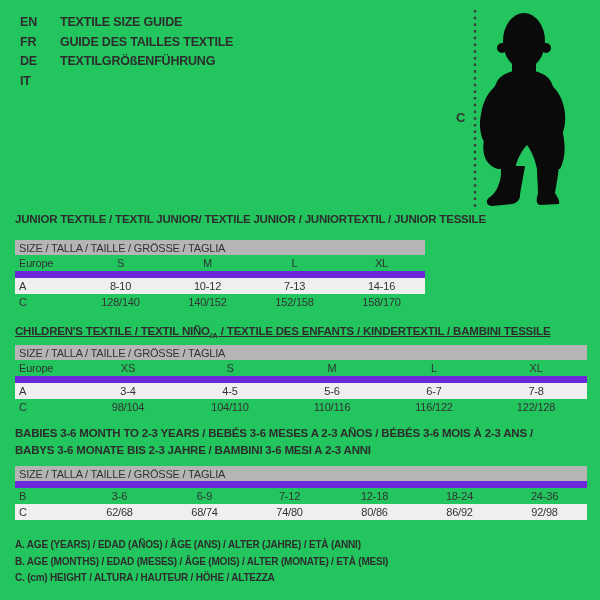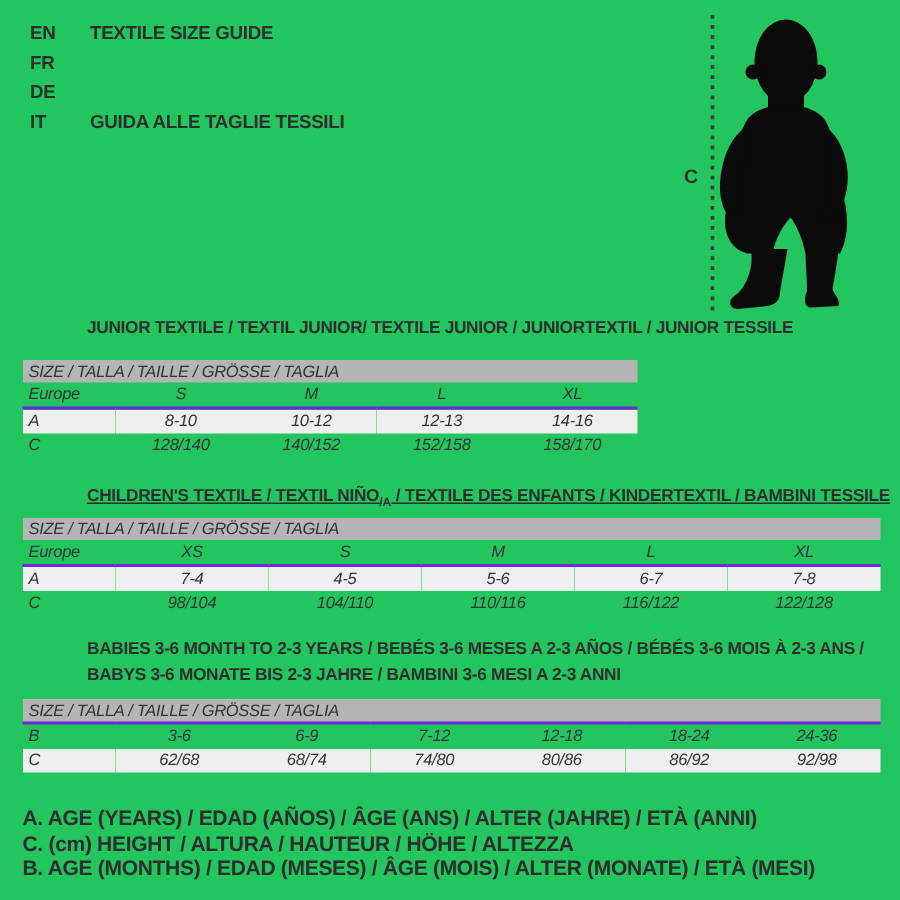--- a/index.html
+++ b/index.html
@@ -9,60 +9,61 @@
 
   
   .langs{left:20px;top:13px;}
   .lang-row{display:flex;font-weight:700;font-size:12.5px;line-height:19.5px;letter-spacing:-0.2px;}
   .lang-code{width:40px;}
 
   
   .figure{left:440px;top:0;width:160px;height:230px;}
 
   
-  .sec-title{font-weight:700;font-size:11.5px;letter-spacing:-0.2px;white-space:nowrap;margin-left:43px;}
+  .sec-title{font-weight:700;font-size:11.5px;letter-spacing:-0.2px;white-space:nowrap;}
   .sec-title .sub{font-size:8px;position:relative;top:3px;letter-spacing:0;}
   .sec-title.two-line{white-space:normal;line-height:17px;}
 
   
   table{border-collapse:collapse;table-layout:fixed;font-size:11px;color:#333;letter-spacing:-0.2px;}
-  td{padding:0 4px;height:16px;text-align:center;white-space:nowrap;overflow:hidden;font-style:italic;}
+  td{padding:0 4px;height:16px;text-align:center;white-space:nowrap;overflow:hidden;}
   td:first-child{text-align:left;}
   tr.bar td{background:#b5b5b5;text-align:left;height:15px;}
-  tr.hdr td{border-bottom:2px solid #6d28d9;}
+  tr.hdr td{border-bottom:7px solid #6d28d9;}
   tr.alt td{background:#efefef;}
   .t1{width:410px;} .t2,.t3{width:572px;}
   col.col-label{width:62px;}
   .t1 col.col-v{width:87px;}
   .t2 col.col-v{width:102px;}
   .t3 col.col-v{width:85px;}
 
   
   .fnotes{left:15px;top:537px;}
-  .fnote{font-weight:700;font-size:14px;line-height:16.5px;letter-spacing:-0.2px;white-space:nowrap;}
+  .fnote{font-weight:700;font-size:10px;line-height:16.5px;letter-spacing:-0.2px;white-space:nowrap;}
 </style>
 </head>
 <body>
 
 <div class="canvas">
 
   <div class="abs langs">
     <div class="lang-row">
       <span class="lang-code">EN</span>
       <span class="lang-label">TEXTILE SIZE GUIDE</span>
     </div>
     <div class="lang-row">
       <span class="lang-code">FR</span>
+      <span class="lang-label">GUIDE DES TAILLES TEXTILE</span>
     </div>
     <div class="lang-row">
       <span class="lang-code">DE</span>
+      <span class="lang-label">TEXTILGRÖßENFÜHRUNG</span>
     </div>
     <div class="lang-row">
       <span class="lang-code">IT</span>
-      <span class="lang-label">GUIDA ALLE TAGLIE TESSILI</span>
     </div>
   </div>
 
   <div class="abs figure">
     <svg width="160" height="230" viewBox="0 0 160 230" xmlns="http://www.w3.org/2000/svg">
       <line x1="35" y1="10" x2="35" y2="207" stroke="#3c3c3c" stroke-width="2.4" stroke-dasharray="2.5 4.2"></line>
       <text x="16" y="122" font-family="Liberation Sans, sans-serif" font-size="13" font-weight="700" fill="#333">C</text>
       <g fill="#0a0a0a">
         <ellipse cx="84" cy="41" rx="21" ry="28"></ellipse>
         <circle cx="62" cy="48" r="5"></circle>
@@ -103,21 +104,21 @@
         <td>Europe</td>
         <td>S</td>
         <td>M</td>
         <td>L</td>
         <td>XL</td>
       </tr>
       <tr class="alt">
         <td>A</td>
         <td>8-10</td>
         <td>10-12</td>
-        <td>12-13</td>
+        <td>7-13</td>
         <td>14-16</td>
       </tr>
       <tr>
         <td>C</td>
         <td>128/140</td>
         <td>140/152</td>
         <td>152/158</td>
         <td>158/170</td>
       </tr>
     </tbody>
@@ -145,21 +146,21 @@
       <tr class="hdr">
         <td>Europe</td>
         <td>XS</td>
         <td>S</td>
         <td>M</td>
         <td>L</td>
         <td>XL</td>
       </tr>
       <tr class="alt">
         <td>A</td>
-        <td>7-4</td>
+        <td>3-4</td>
         <td>4-5</td>
         <td>5-6</td>
         <td>6-7</td>
         <td>7-8</td>
       </tr>
       <tr>
         <td>C</td>
         <td>98/104</td>
         <td>104/110</td>
         <td>110/116</td>
@@ -207,17 +208,17 @@
         <td>80/86</td>
         <td>86/92</td>
         <td>92/98</td>
       </tr>
     </tbody>
       </table>
   </div>
 
   <div class="abs fnotes">
     <div class="fnote">A. AGE (YEARS) / EDAD (AÑOS) / ÂGE (ANS) / ALTER (JAHRE) / ETÀ (ANNI)</div>
+    <div class="fnote">B. AGE (MONTHS) / EDAD (MESES) / ÂGE (MOIS) / ALTER (MONATE) / ETÀ (MESI)</div>
     <div class="fnote">C. (cm) HEIGHT / ALTURA / HAUTEUR / HÖHE / ALTEZZA</div>
-    <div class="fnote">B. AGE (MONTHS) / EDAD (MESES) / ÂGE (MOIS) / ALTER (MONATE) / ETÀ (MESI)</div>
   </div>
 
 </div>
 
 </body></html>

